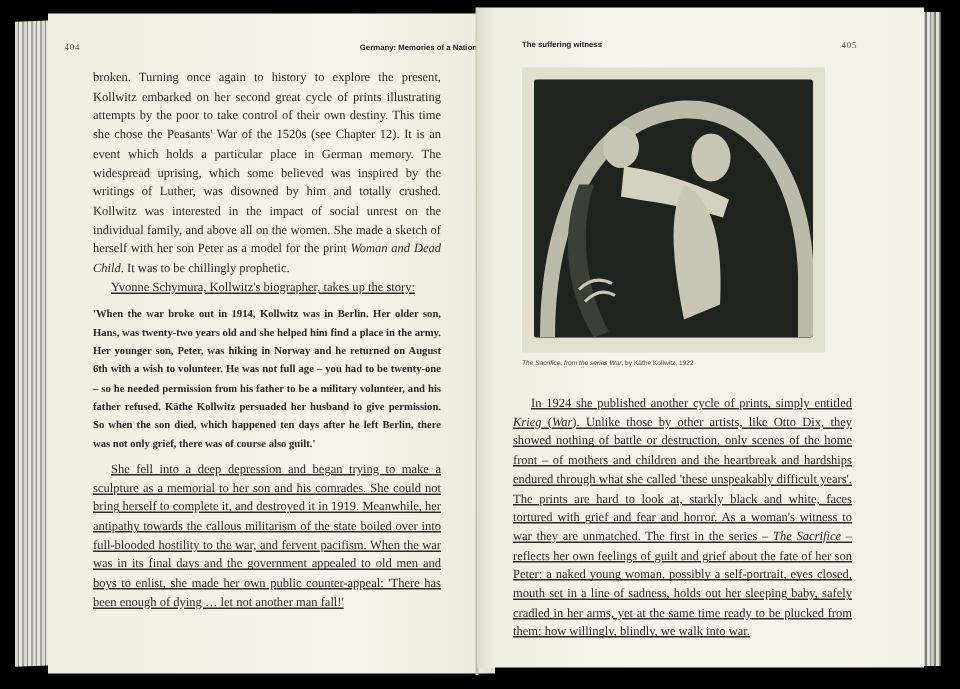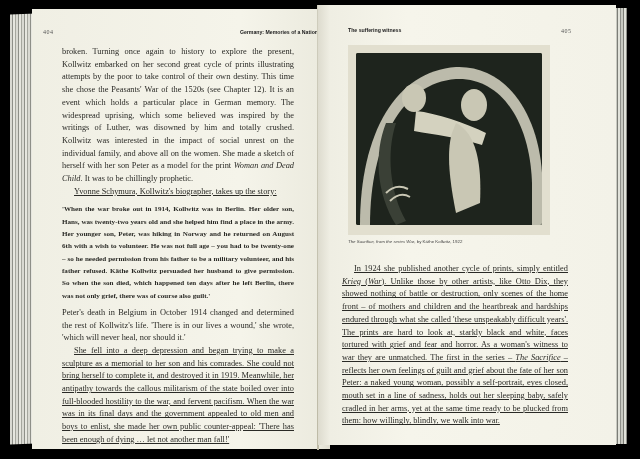--- a/index.html
+++ b/index.html
@@ -33,21 +33,20 @@
   <div class="edges-left"></div>
   <div class="edges-right"></div>
 
   <div class="page page-left">
     <span class="folio" style="left:11px;">404</span>
     <span class="running-head" style="right:12px;">Germany: Memories of a Nation</span>
     <div class="body-text" style="left:30px;top:37px;width:232px;">
       <p><span>broken. Turning once again to history to explore the present, Kollwitz embarked on her second great cycle of prints illustrating attempts by the poor to take control of their own destiny. This time she chose the Peasants' War of the 1520s (see Chapter 12). It is an event which holds a particular place in German memory. The widespread uprising, which some believed was inspired by the writings of Luther, was disowned by him and totally crushed. Kollwitz was interested in the impact of social unrest on the individual family, and above all on the women. She made a sketch of herself with her son Peter as a model for the print</span> <em>Woman and Dead Child</em><span>. It was to be chillingly prophetic.</span></p>
       <p class="indent">Yvonne Schymura, Kollwitz's biographer, takes up the story:</p>
       <p class="quote">'When the war broke out in 1914, Kollwitz was in Berlin. Her older son, Hans, was twenty-two years old and she helped him find a place in the army. Her younger son, Peter, was hiking in Norway and he returned on August 6th with a wish to volunteer. He was not full age – you had to be twenty-one – so he needed permission from his father to be a military volunteer, and his father refused. Käthe Kollwitz persuaded her husband to give permission. So when the son died, which happened ten days after he left Berlin, there was not only grief, there was of course also guilt.'</p>
-      <p>Peter's death in Belgium in October 1914 changed and determined the rest of Kollwitz's life. 'There is in our lives a wound,' she wrote, 'which will never heal, nor should it.'</p>
       <p class="indent">She fell into a deep depression and began trying to make a sculpture as a memorial to her son and his comrades. She could not bring herself to complete it, and destroyed it in 1919. Meanwhile, her antipathy towards the callous militarism of the state boiled over into full-blooded hostility to the war, and fervent pacifism. When the war was in its final days and the government appealed to old men and boys to enlist, she made her own public counter-appeal: 'There has been enough of dying … let not another man fall!'</p>
     </div>
   </div>
 
   <div class="gutter"></div>
 
   <div class="page page-right">
     <span class="running-head" style="left:30px;top:22px;">The suffering witness</span>
     <span class="folio" style="left:243px;top:23px;">405</span>
 

